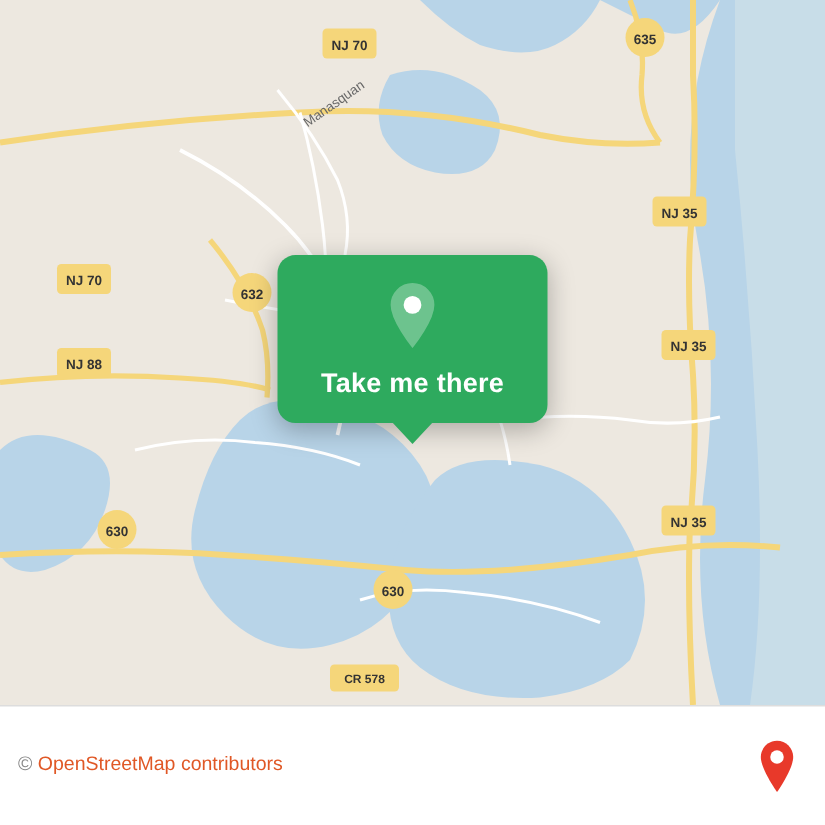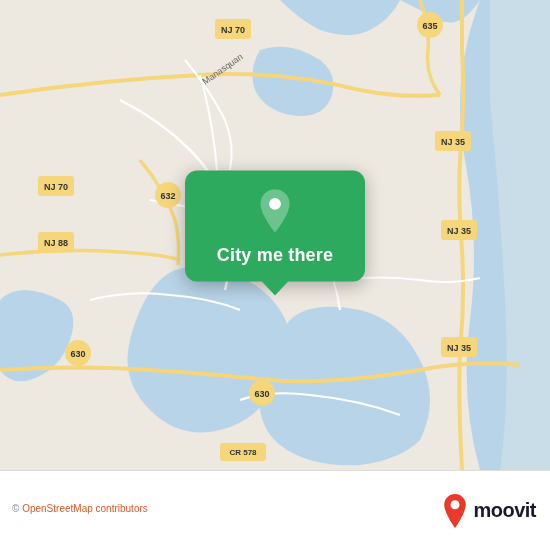--- a/index.html
+++ b/index.html
@@ -82,21 +82,21 @@
       align-items: center;
       justify-content: space-between;
       padding: 0 14px 0 12px;
     }
 
     #info-text {
       flex: 1;
     }
 
     #attribution {
-      font-size: 10px;
+      font-size: 13px;
       color: #888;
       margin-bottom: 4px;
     }
 
     #attribution span {
       color: #e05826;
     }
 
     #place-name {
       font-size: 14px;
@@ -211,29 +211,28 @@
 
   
   <div id="location-card">
     <div id="pin-icon">
       <svg viewBox="0 0 44 52" fill="none" xmlns="http://www.w3.org/2000/svg">
 
         <path d="M22 2C13.163 2 6 9.163 6 18C6 30 22 50 22 50C22 50 38 30 38 18C38 9.163 30.837 2 22 2Z" fill="white" opacity="0.3" stroke="white" stroke-width="2.5"></path>
         <circle cx="22" cy="18" r="7" fill="white"></circle>
       </svg>
     </div>
-    <span id="card-label">City me there</span>
+    <span id="card-label">Take me there</span>
   </div>
 </div>
 
 <div id="info-bar">
   <div id="info-text">
     <div id="attribution">© <span style="color:#e05826; cursor:pointer;">OpenStreetMap contributors</span></div>
   </div>
 
   <div id="moovit-logo">
     <svg class="moovit-pin" viewBox="0 0 28 40" xmlns="http://www.w3.org/2000/svg">
       <path d="M14 1C7.373 1 2 6.373 2 13C2 22 14 39 14 39C14 39 26 22 26 13C26 6.373 20.627 1 14 1Z" fill="#e8392a"></path>
       <circle cx="14" cy="13" r="5" fill="white"></circle>
     </svg>
-    <span class="moovit-text">moovit</span>
   </div>
 </div>
 
 </body></html>

